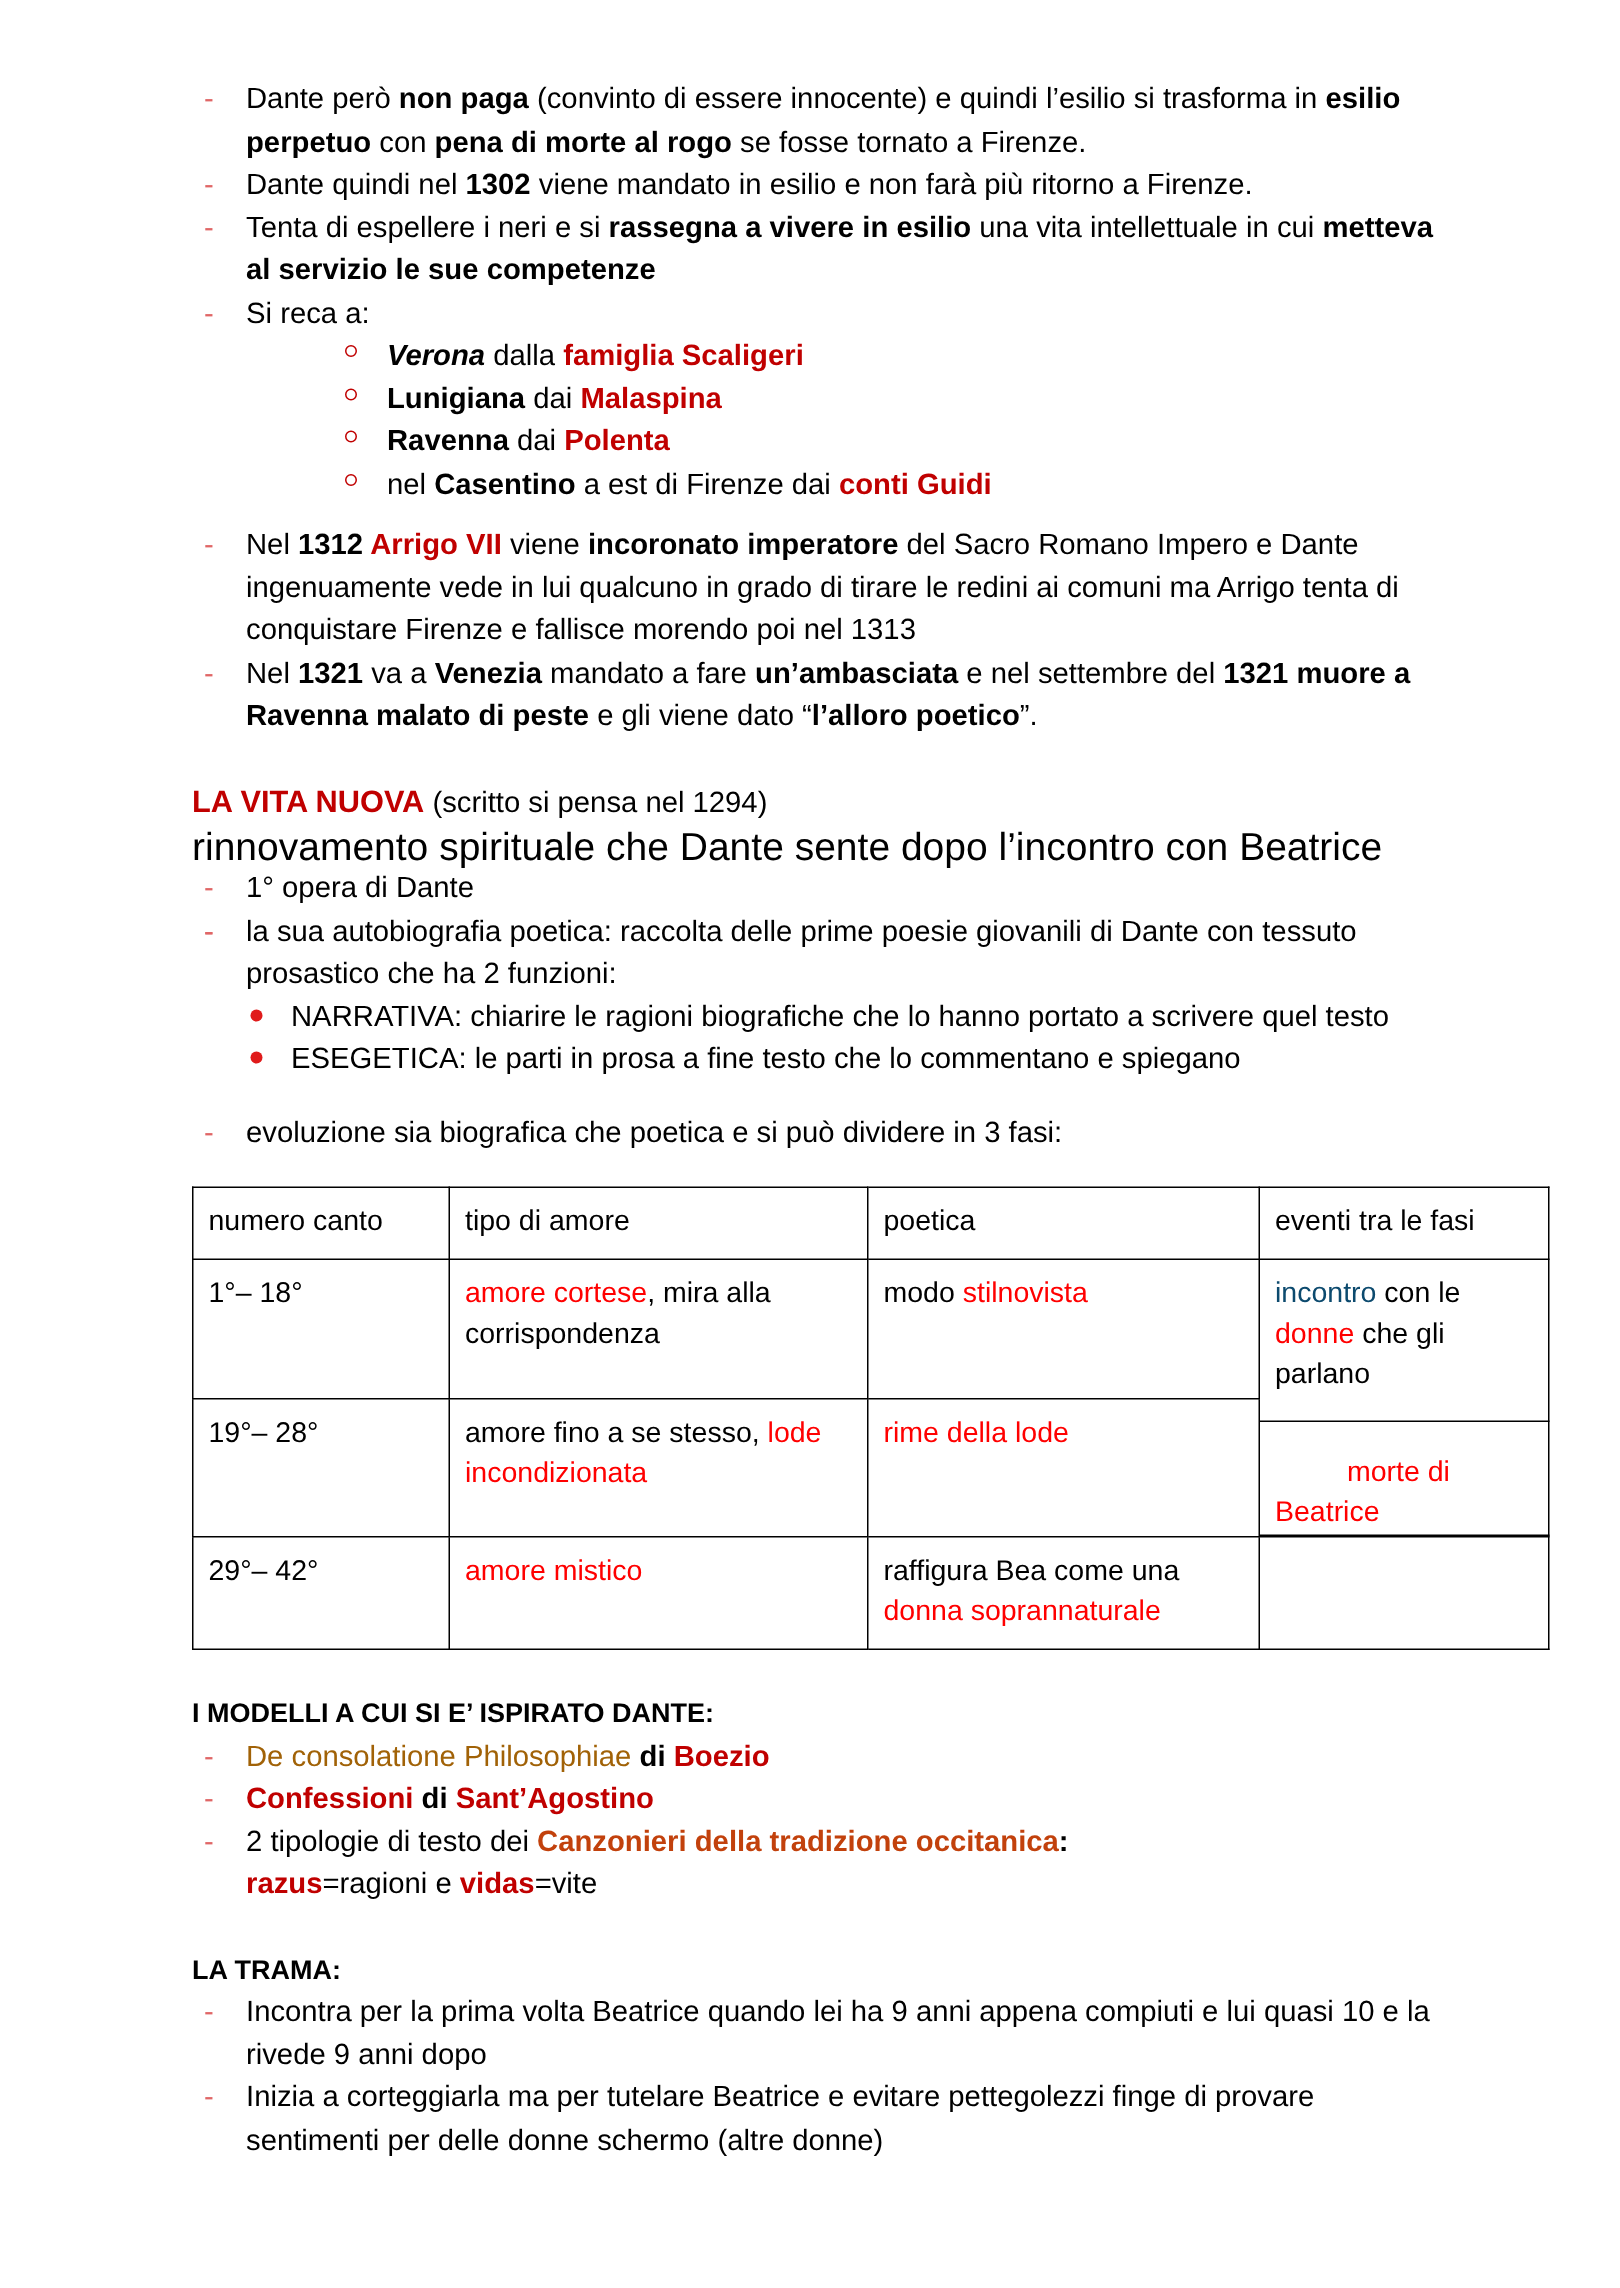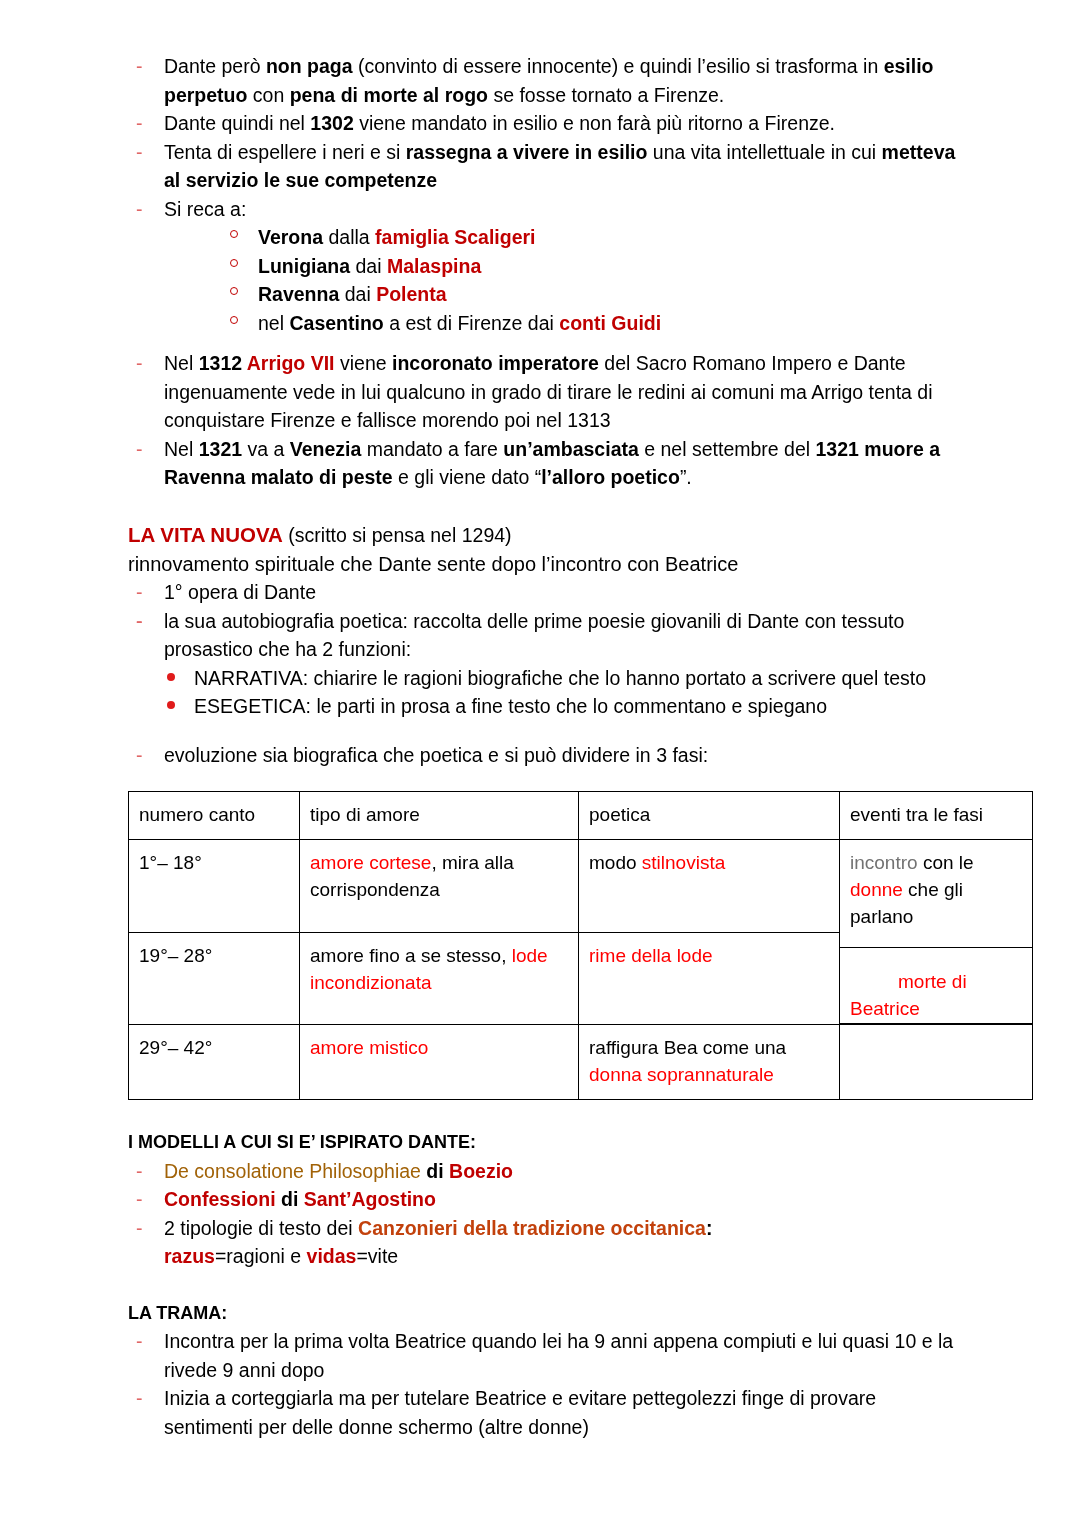--- a/index.html
+++ b/index.html
@@ -24,21 +24,21 @@
   }
   .content {
     position: absolute;
     left: 128px;
     top: 52px;
     width: 830px;
   }
 
   
   .para {
-    font-size: 20px;
+    font-size: 26px;
     line-height: 28.5px;
     color: #000;
   }
 
   
   ul.dash, ul.circ, ul.disc {
     list-style: none;
     margin: 0;
     padding: 0;
   }
@@ -163,21 +163,21 @@
       </li>
       <li>
         <span class="mk">-</span>
         <span><span>Si reca a:</span></span>
       </li>
     </ul>
 
     <ul class="circ">
       <li>
         <span class="mk"></span>
-        <span><span style="font-weight: bold;">Verona</span><span> dalla </span><span style="color: rgb(192, 0, 0); font-weight: bold;">famiglia Scaligeri</span></span>
+        <span><span style="font-weight: bold; font-style: italic;">Verona</span><span> dalla </span><span style="color: rgb(192, 0, 0); font-weight: bold;">famiglia Scaligeri</span></span>
       </li>
       <li>
         <span class="mk"></span>
         <span><span style="font-weight: bold;">Lunigiana</span><span> dai </span><span style="color: rgb(192, 0, 0); font-weight: bold;">Malaspina</span></span>
       </li>
       <li>
         <span class="mk"></span>
         <span><span style="font-weight: bold;">Ravenna</span><span> dai </span><span style="color: rgb(192, 0, 0); font-weight: bold;">Polenta</span></span>
       </li>
       <li>
@@ -247,21 +247,21 @@
           <td class="c1">numero canto</td>
           <td class="c2">tipo di amore</td>
           <td class="c3">poetica</td>
           <td class="c4">eventi tra le fasi</td>
         </tr>
         <tr>
           <td class="c1">1°– 18°</td>
           <td class="c2"><span style="color: rgb(255, 0, 0);">amore cortese</span><span>, mira alla corrispondenza</span></td>
           <td class="c3"><span>modo </span><span style="color: rgb(255, 0, 0);">stilnovista</span></td>
           <td class="c4" rowspan="2" style="vertical-align:top;padding:0;border:none;">
-            <div style="height:108px;border:1.6px solid #000;border-top:none;border-left:none;box-sizing:border-box;padding:9px 10px;"><span style="color: #737373;">incontro</span><span> con le </span><span style="color: rgb(255, 0, 0);">donne</span><span> che gli parlano</span></div>
+            <div style="height:108px;border:1.6px solid #000;border-top:none;border-left:none;box-sizing:border-box;padding:9px 10px;"><span style="color: #0c4a6e;">incontro</span><span> con le </span><span style="color: rgb(255, 0, 0);">donne</span><span> che gli parlano</span></div>
             <div style="height:76px;border:1.6px solid #000;border-top:none;border-left:none;box-sizing:border-box;padding:20px 10px 9px 10px;"><span style="color: rgb(255, 0, 0); margin-left: 48px;">morte di Beatrice</span></div>
           </td>
         </tr>
         <tr>
           <td class="c1">19°– 28°</td>
           <td class="c2"><span>amore fino a se stesso, </span><span style="color: rgb(255, 0, 0);">lode incondizionata</span></td>
           <td class="c3"><span style="color: rgb(255, 0, 0);">rime della lode</span></td>
         </tr>
         <tr>
           <td class="c1">29°– 42°</td>

